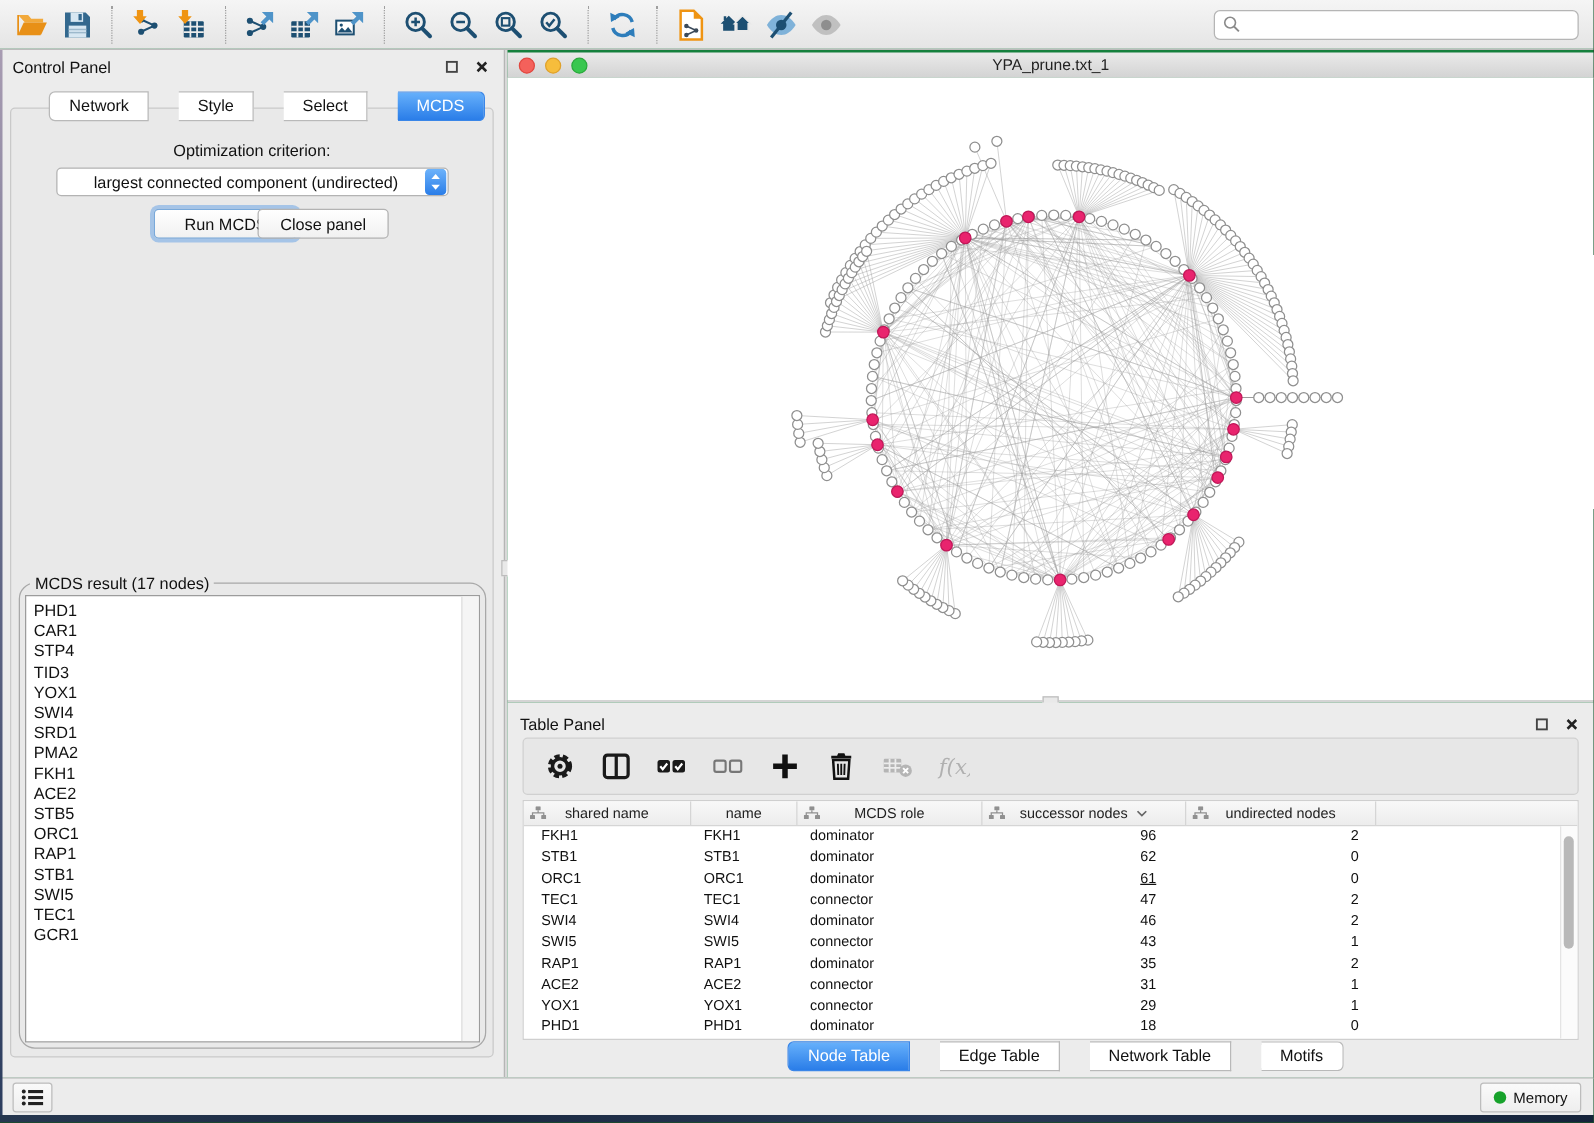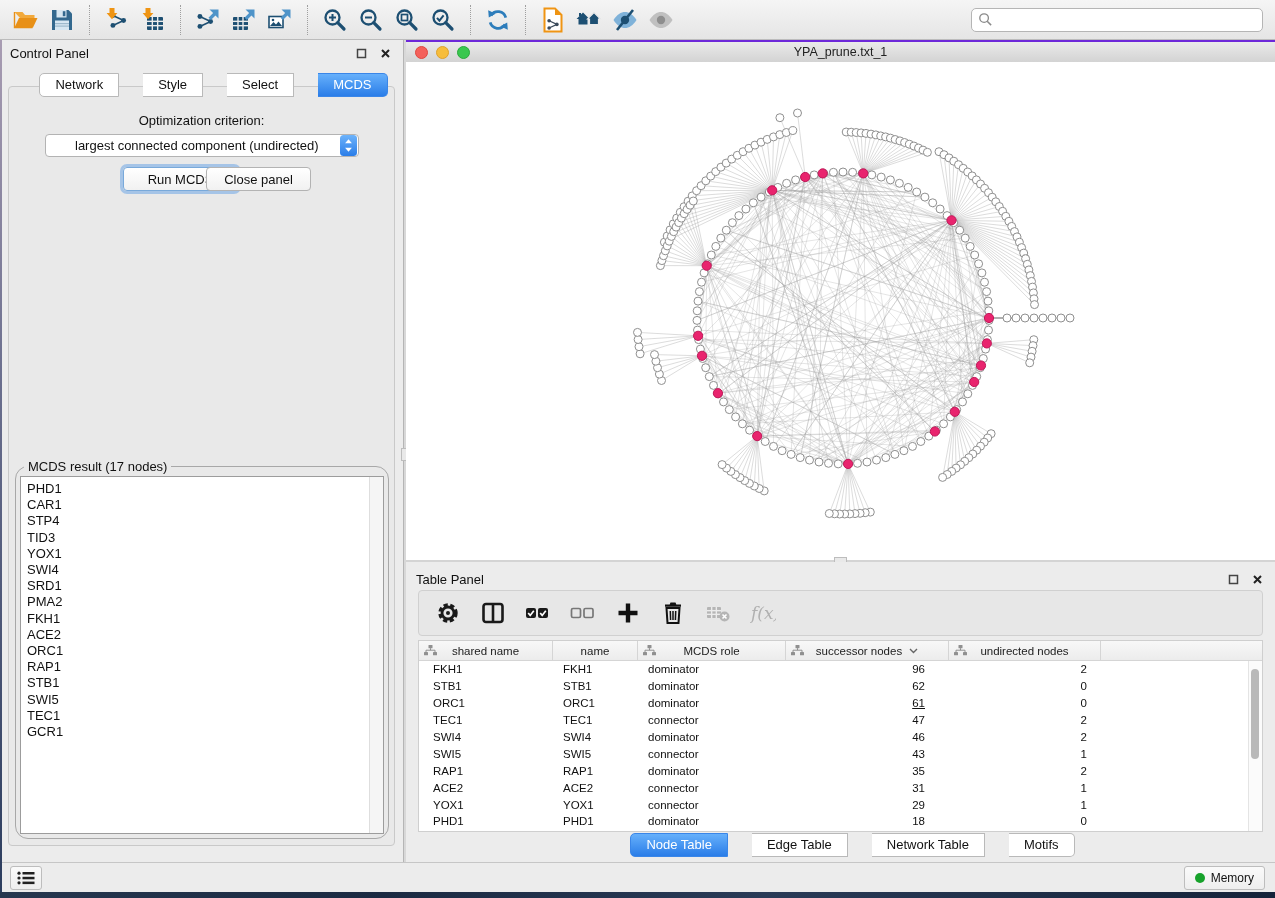--- a/index.html
+++ b/index.html
@@ -1,16 +1,16 @@
 <!DOCTYPE html>
 <html><head>
 <meta charset="utf-8">
 <style>
   html,body{margin:0;padding:0;background:#222;}
-  .app{position:relative;width:1275px;height:898px;background:#6d28d9;font-family:"Liberation Sans",sans-serif;overflow:hidden;color:#111;}
+  .app{position:relative;width:1275px;height:898px;background:#15803d;font-family:"Liberation Sans",sans-serif;overflow:hidden;color:#111;}
   
   #toolbar{position:absolute;left:0;top:0;width:1275px;height:40px;background:linear-gradient(#f5f5f5,#e5e5e5);border-bottom:1px solid #bcbcbc;display:flex;align-items:center;padding:0 8px;box-sizing:border-box;}
   .tb-btn{width:34px;height:32px;display:flex;align-items:center;justify-content:center;margin:0 1px;border-radius:4px;}
   .tb-sep{width:0;height:30px;margin:0 9px;border-left:1px dotted #9f9f9f;}
   #search-wrap{margin-left:auto;position:relative;width:292px;height:24px;margin-right:4px;}
   #search-input{width:100%;height:100%;box-sizing:border-box;border:1px solid #b5b5b5;border-radius:5px;padding-left:27px;font-size:13px;background:#fff;outline:none;font-family:"Liberation Sans",sans-serif;}
   #search-wrap .mag{position:absolute;left:7px;top:4.5px;pointer-events:none;}
   
   .panel-title{height:26px;display:flex;align-items:center;padding:0 10px;font-size:13px;}
   .panel-title .spacer{flex:1;}
@@ -297,20 +297,21 @@
         <div class="mcds-item">PHD1</div>
             <div class="mcds-item">CAR1</div>
             <div class="mcds-item">STP4</div>
             <div class="mcds-item">TID3</div>
             <div class="mcds-item">YOX1</div>
             <div class="mcds-item">SWI4</div>
             <div class="mcds-item">SRD1</div>
             <div class="mcds-item">PMA2</div>
             <div class="mcds-item">FKH1</div>
             <div class="mcds-item">ACE2</div>
+            <div class="mcds-item">STB5</div>
             <div class="mcds-item">ORC1</div>
             <div class="mcds-item">RAP1</div>
             <div class="mcds-item">STB1</div>
             <div class="mcds-item">SWI5</div>
             <div class="mcds-item">TEC1</div>
             <div class="mcds-item">GCR1</div>
           </div>
       </div>
     </div>
   </div>

